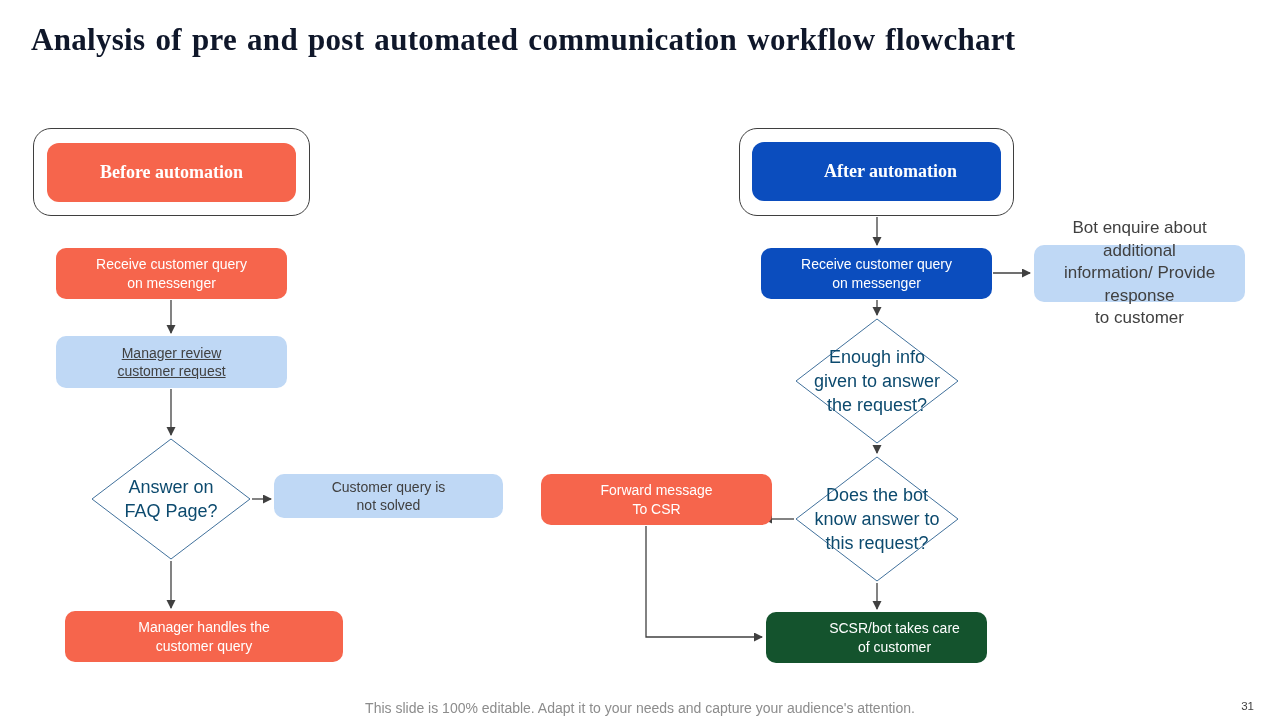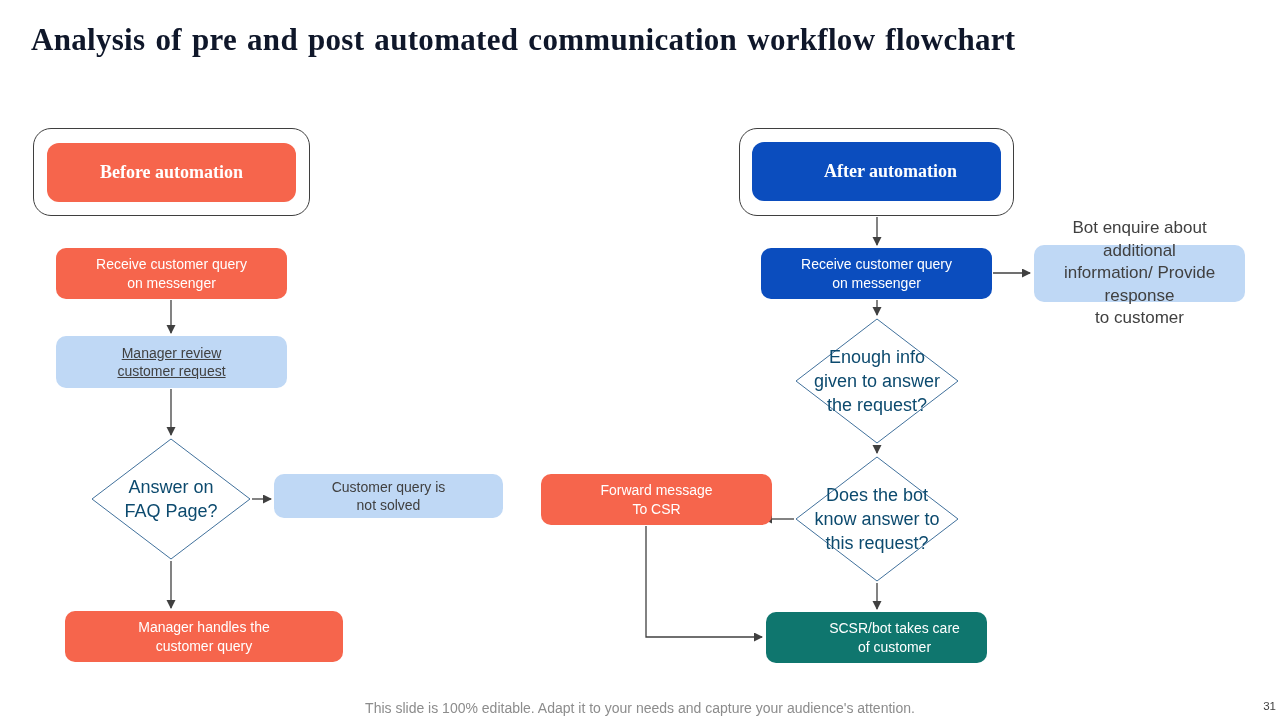--- a/index.html
+++ b/index.html
@@ -58,21 +58,21 @@
     border-radius: 10px;
     text-align: center;
     font-size: 14px;
     line-height: 1.32;
     white-space: pre-line;
     box-sizing: border-box;
   }
   .orange    { background: #F6654C; color: #ffffff; }
   .darkblue  { background: #0B4DBE; color: #ffffff; }
   .lightblue { background: #BFD8F5; color: #404040; }
-  .medblue   { background: #0f766e; color: #ffffff; padding-left: 36px; }
+  .medblue   { background: #14532d; color: #ffffff; padding-left: 36px; }
   .node.small { font-size: 17px; }
   .diamond { position: absolute; }
   .diamond svg { position: absolute; left: 0; top: 0; }
   .dlabel {
     position: absolute;
     left: 0; top: 0; right: 0; bottom: 0;
     display: flex;
     align-items: center;
     justify-content: center;
     text-align: center;
@@ -89,21 +89,21 @@
   .footer {
     position: absolute;
     left: 0; right: 0;
     top: 700px;
     text-align: center;
     font-size: 14px;
     color: #8c8c8c;
   }
   .page-num {
     position: absolute;
-    right: 4px;
+    right: 26px;
     top: 700px;
     font-size: 11.5px;
     color: #404040;
     margin-left: 46px;
   }
 </style>
 </head>
 <body>
 
 <div class="stage">

